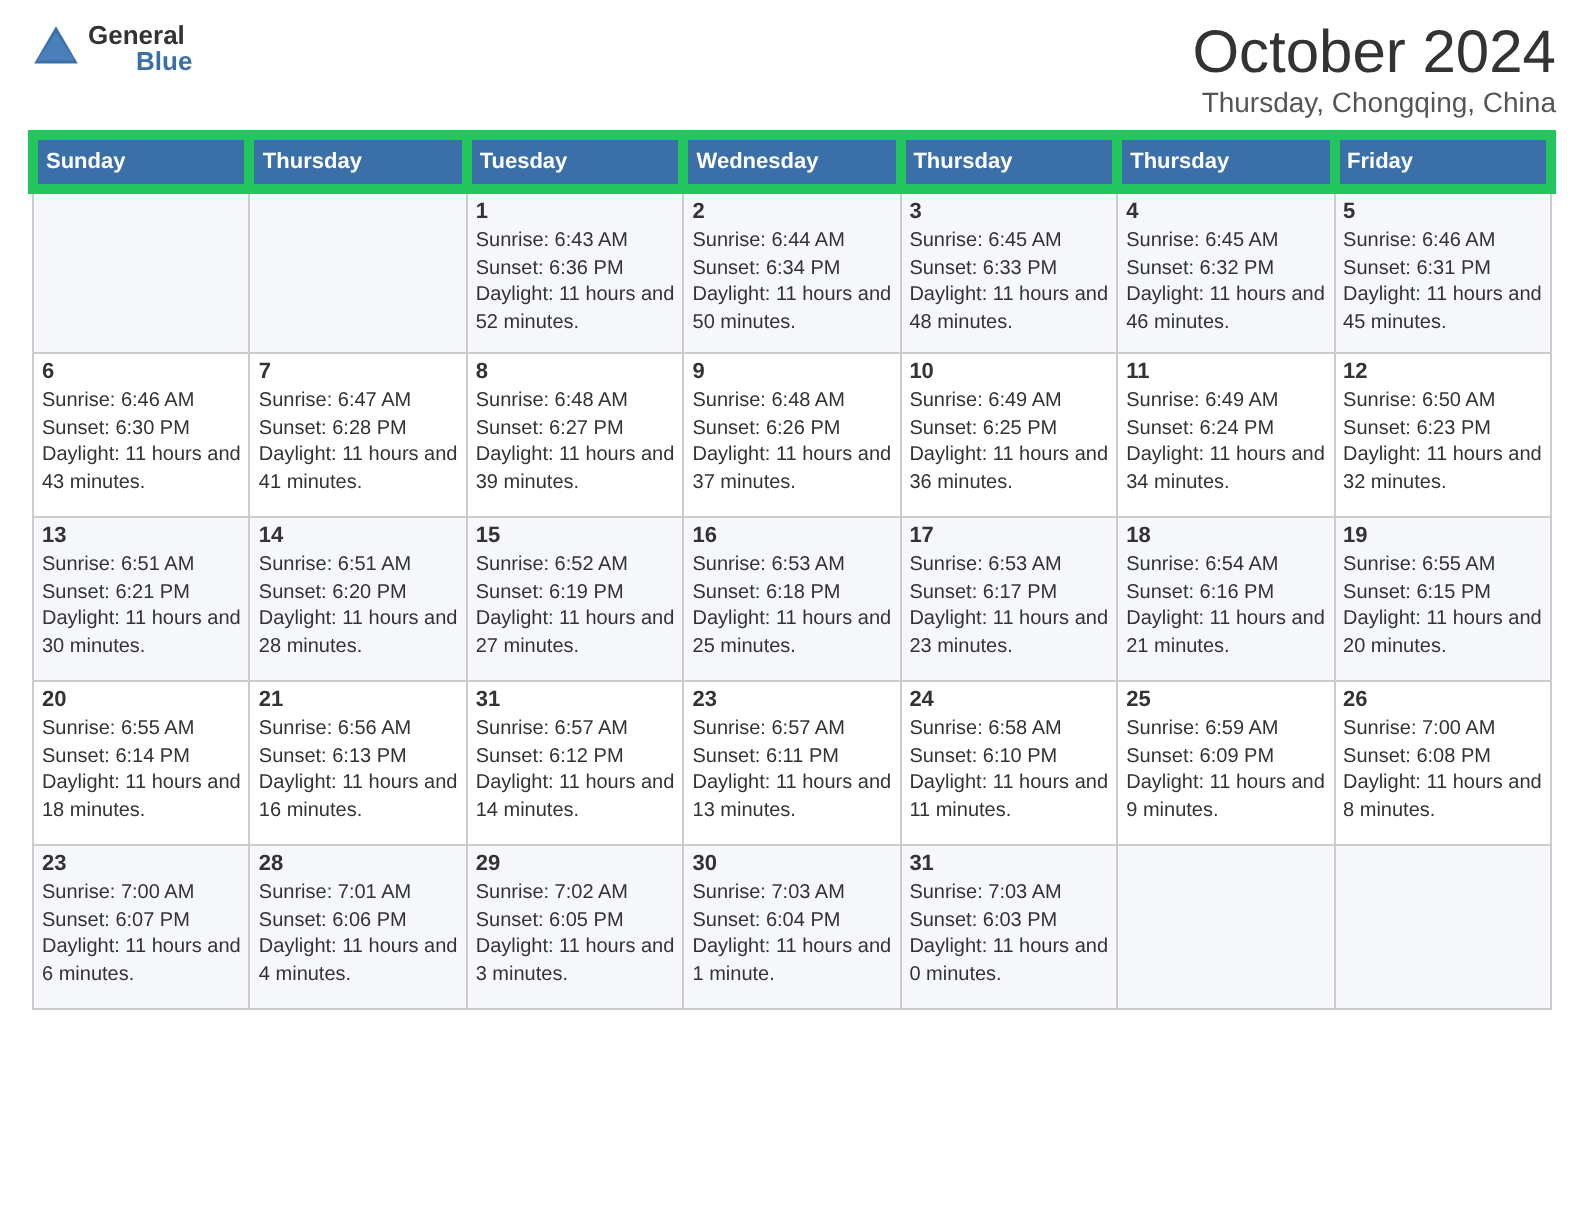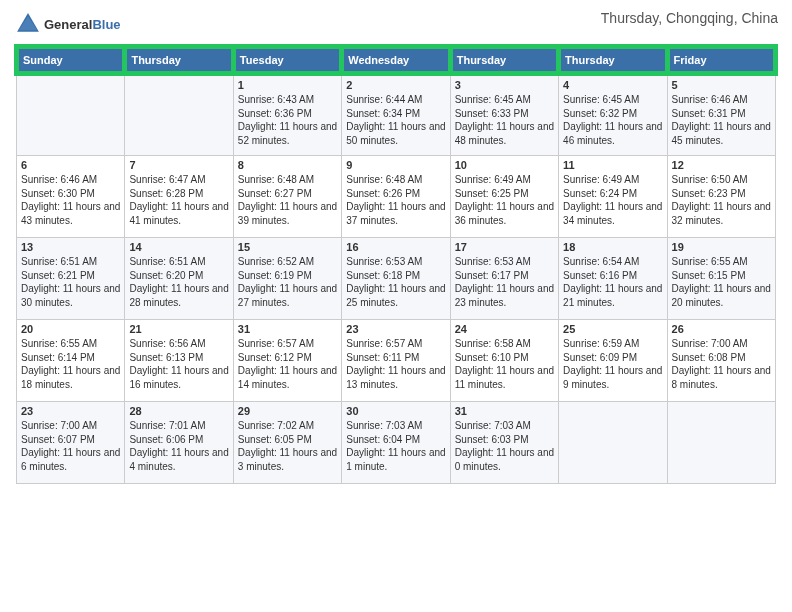--- a/index.html
+++ b/index.html
@@ -22,32 +22,33 @@
       align-items: flex-start;
       margin-bottom: 6px;
     }
     .logo {
       display: flex;
       align-items: center;
       gap: 2px;
     }
     .logo-text {
       display: flex;
-      flex-direction: row;
+      flex-direction: column;
       line-height: 1;
     }
     .logo-general {
       font-size: 13px;
       font-weight: bold;
       color: #333;
     }
     .logo-blue {
       font-size: 13px;
       font-weight: bold;
       color: #3a6fa8;
+      margin-left: 24px;
     }
     .logo-icon {
       width: 28px;
       height: 28px;
     }
     .title-block {
       text-align: right;
     }
     .main-title {
       font-size: 30px;
@@ -109,20 +110,21 @@
       <svg class="logo-icon" viewBox="0 0 36 36">
         <polygon points="18,4 32,28 4,28" fill="#3a6fa8"></polygon>
         <polygon points="18,8 30,26 6,26" fill="#5a8fc8" opacity="0.5"></polygon>
       </svg>
       <div class="logo-text">
         <span class="logo-general">General</span>
         <span class="logo-blue">Blue</span>
       </div>
     </div>
     <div class="title-block">
+      <div class="main-title">October 2024</div>
       <div class="subtitle">Thursday, Chongqing, China</div>
     </div>
   </div>
 
   <table>
     <thead>
       <tr>
       <th>Sunday</th>
           <th>Thursday</th>
           <th>Tuesday</th>

